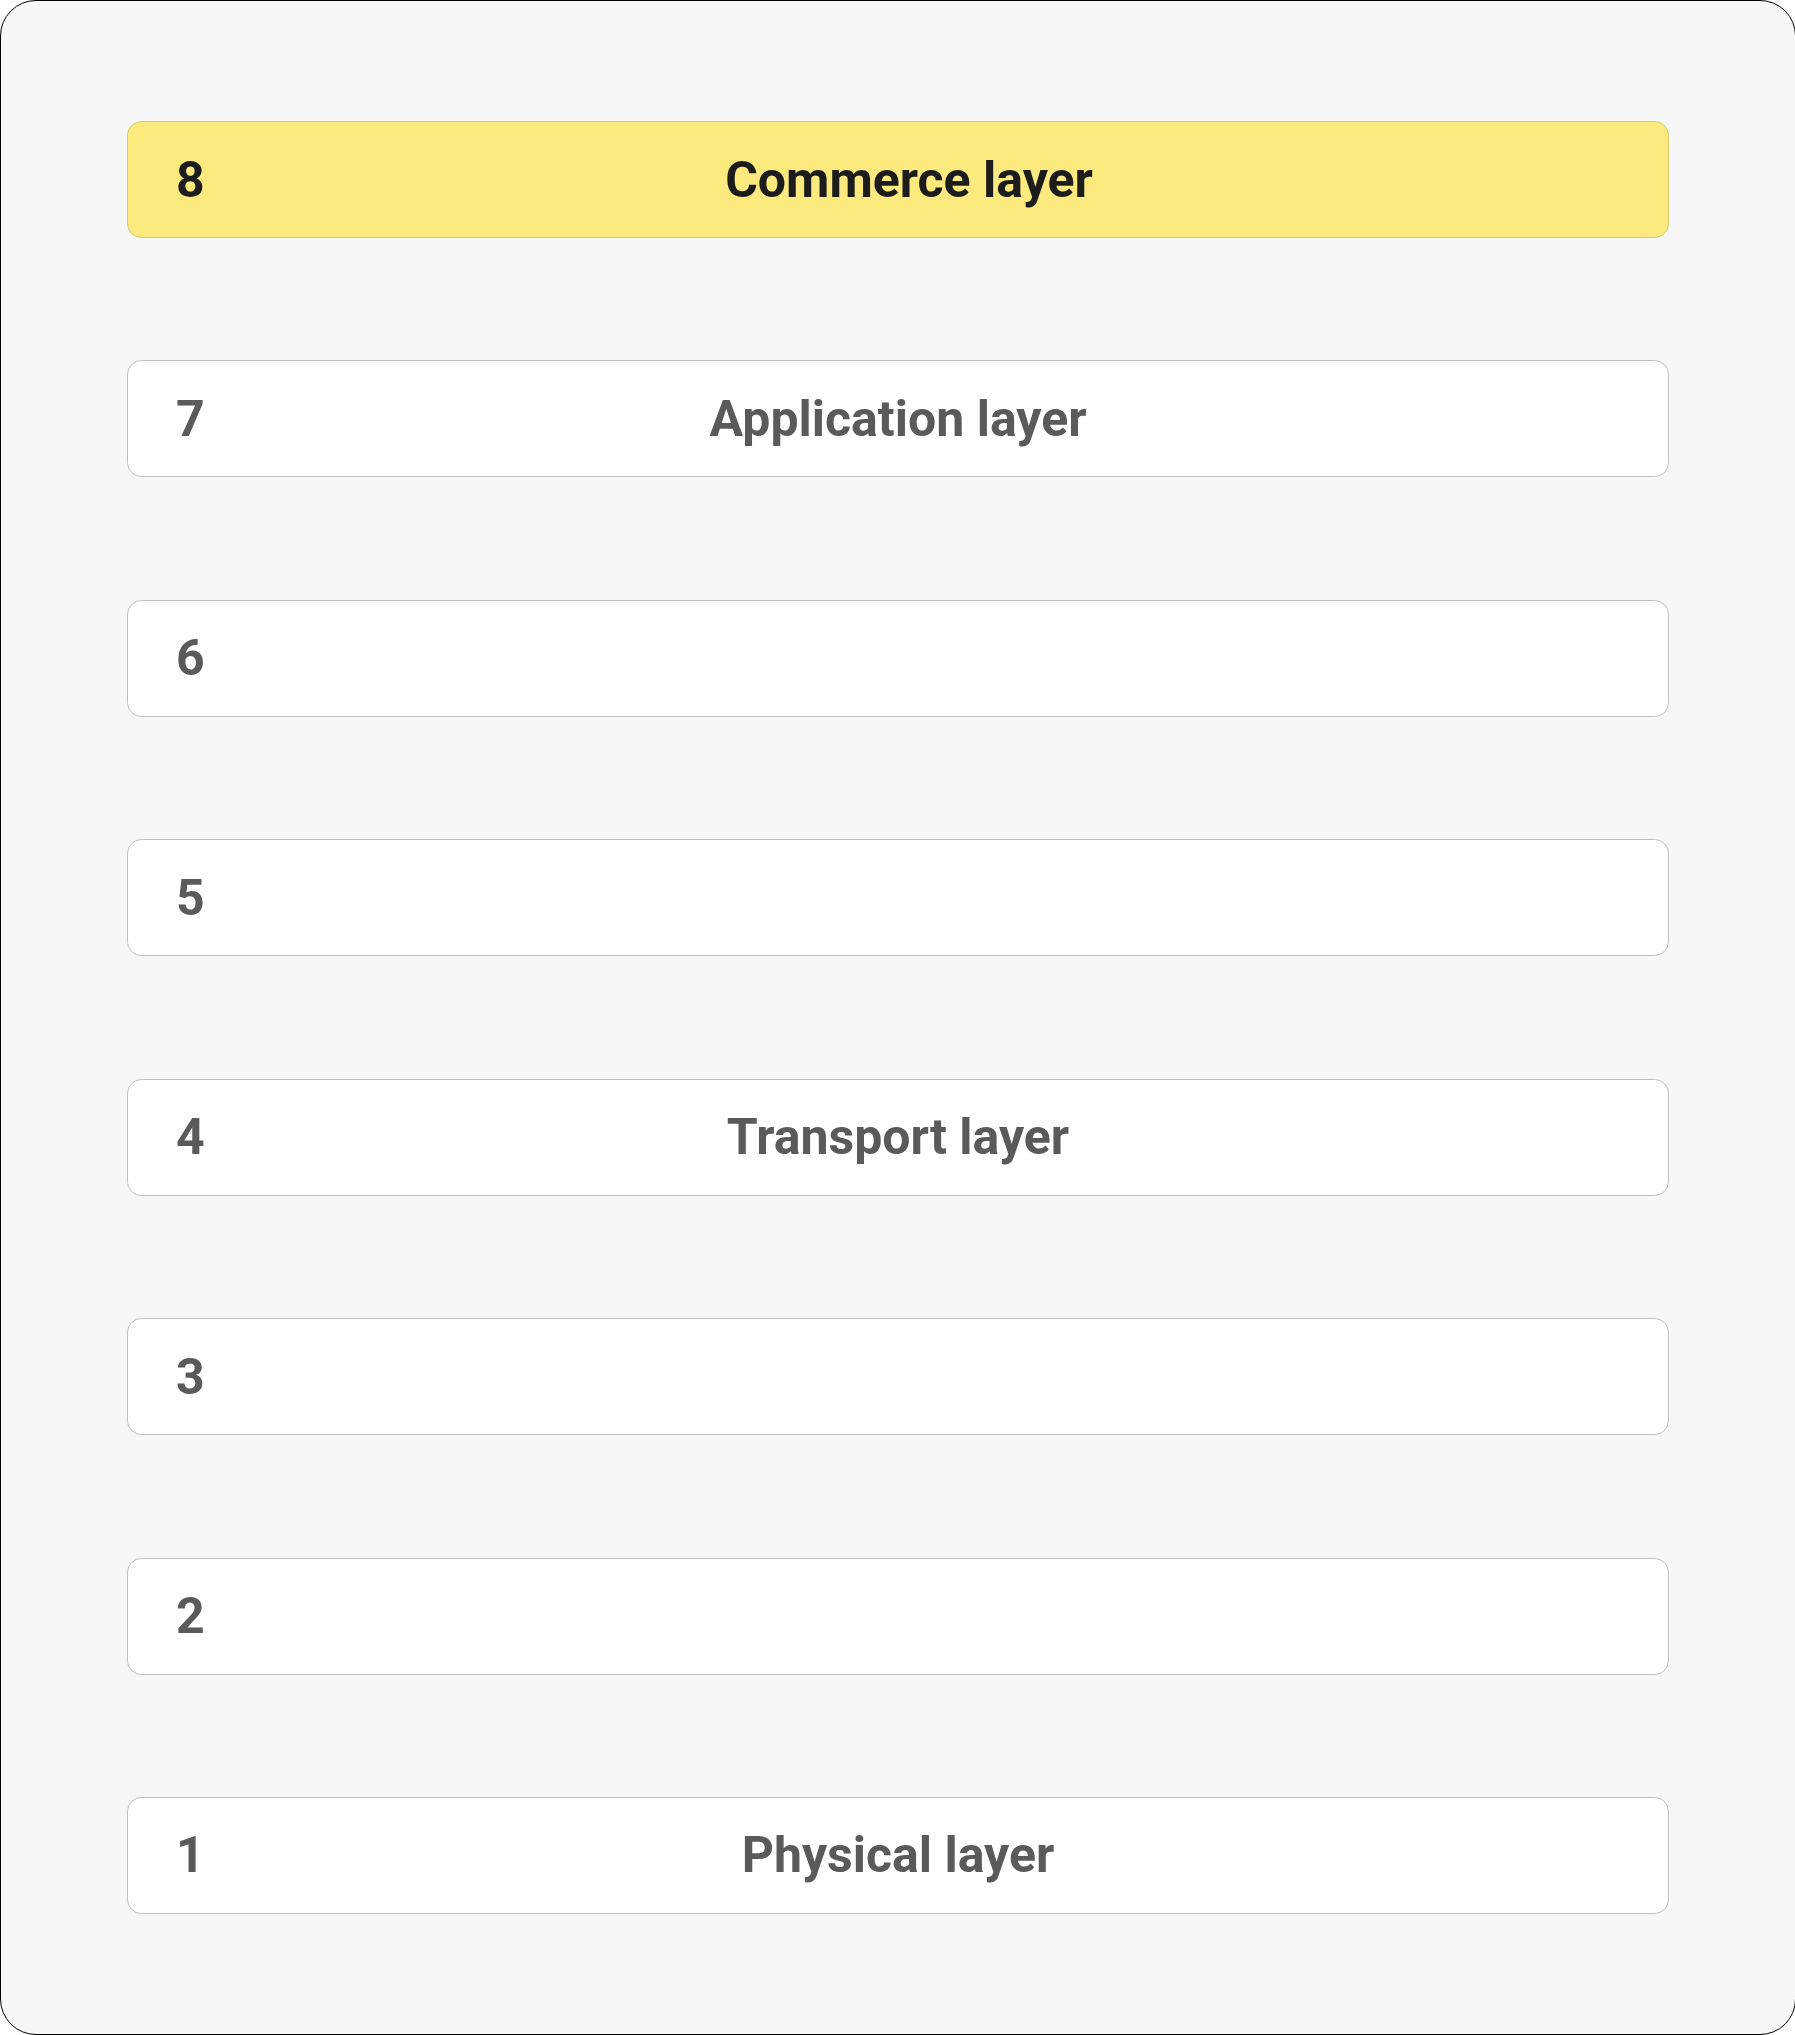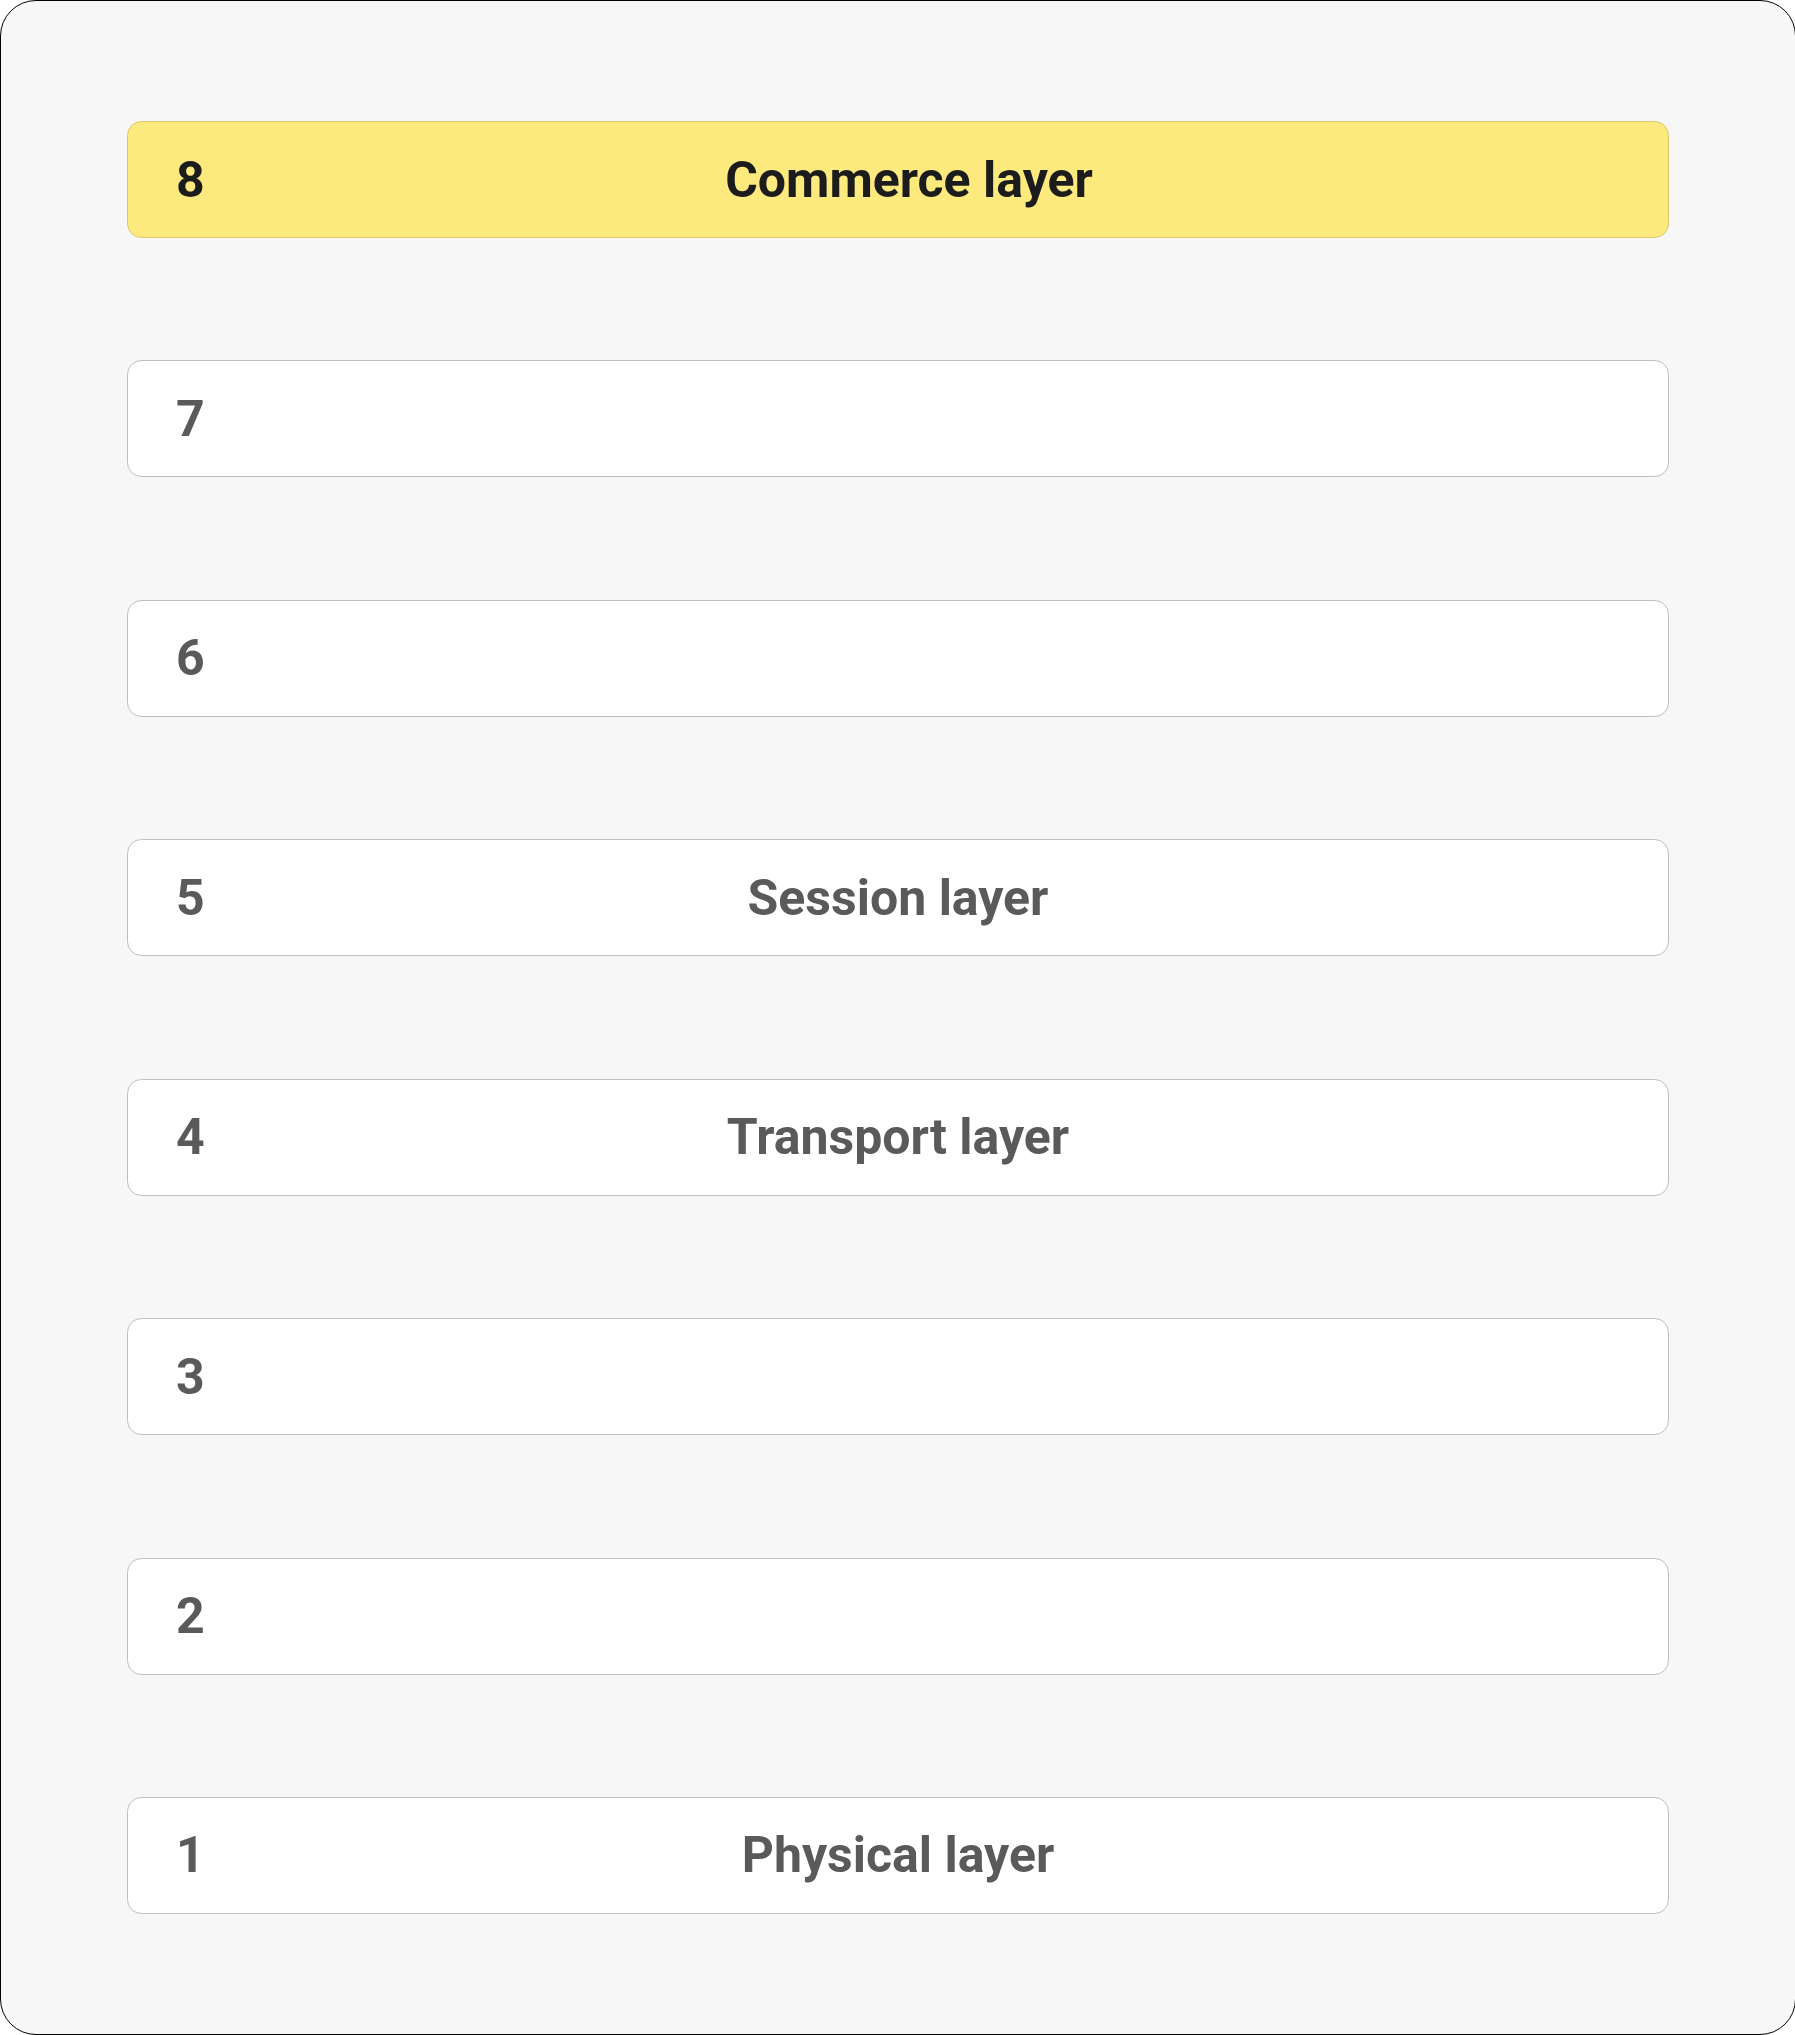--- a/index.html
+++ b/index.html
@@ -70,29 +70,29 @@
 
 <div class="frame">
 
   <div class="layer-row highlight">
     <span class="layer-number">8</span>
     <span class="layer-name">Commerce layer</span>
   </div>
 
   <div class="layer-row">
     <span class="layer-number">7</span>
+    <span class="layer-name">Application layer</span>
   </div>
 
   <div class="layer-row">
     <span class="layer-number">6</span>
   </div>
 
   <div class="layer-row">
     <span class="layer-number">5</span>
-    <span class="layer-name">Session layer</span>
   </div>
 
   <div class="layer-row">
     <span class="layer-number">4</span>
     <span class="layer-name">Transport layer</span>
   </div>
 
   <div class="layer-row">
     <span class="layer-number">3</span>
   </div>

